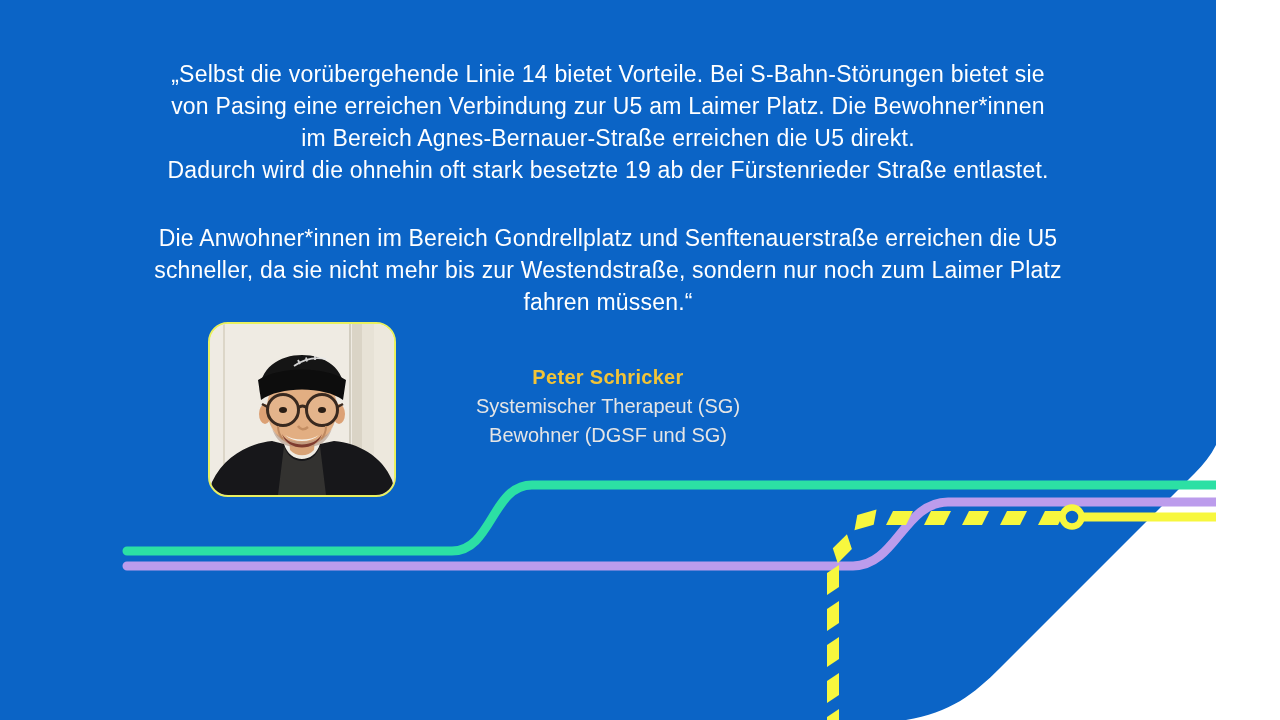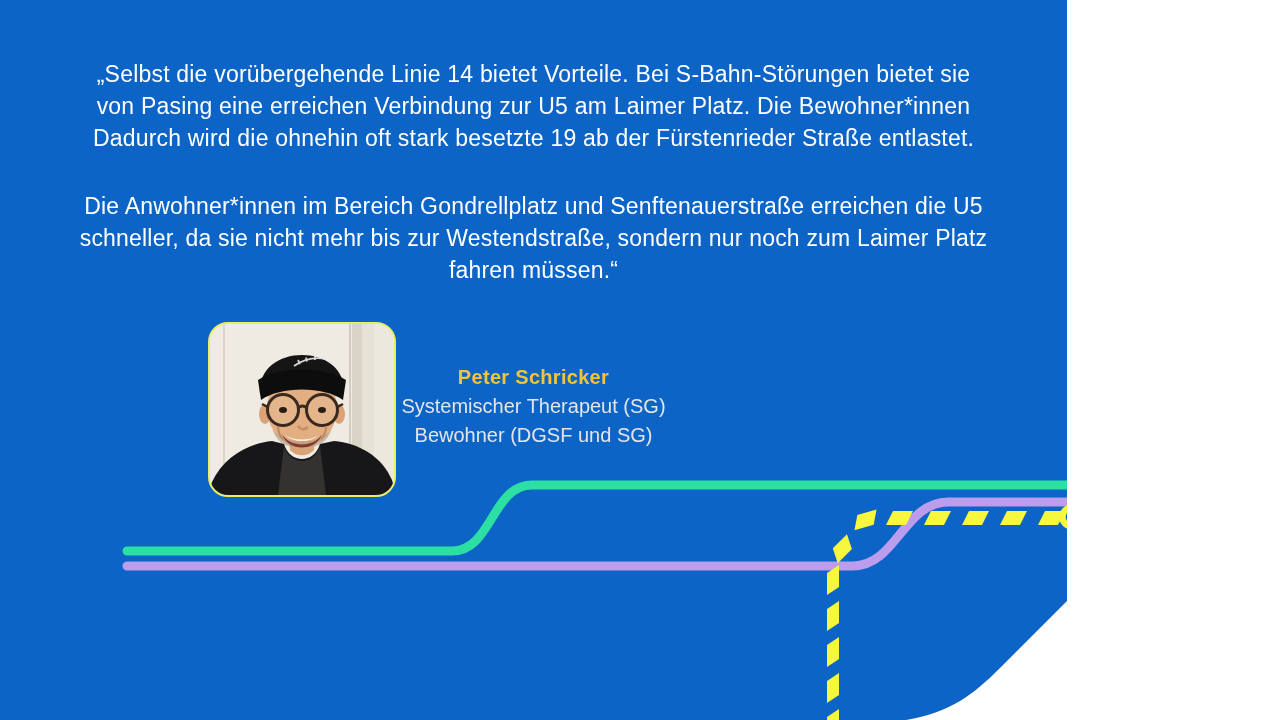--- a/index.html
+++ b/index.html
@@ -3,21 +3,21 @@
 <meta charset="utf-8">
 <style>
   html, body {
     margin: 0; padding: 0;
     width: 1280px; height: 720px;
     overflow: hidden;
     font-family: "Liberation Sans", sans-serif;
   }
   .slide {
     position: relative;
-    width: 1067px; height: 720px;
+    width: 1216px; height: 720px;
     background: #0B64C6;
     overflow: hidden;
   }
   svg.decor {
     position: absolute; left: 0; top: 0;
     width: 1280px; height: 720px;
     display: block;
   }
   .quote {
     position: absolute;
@@ -93,20 +93,21 @@
       <polygon points="1038,525 1045,511 1065,511 1058,525"></polygon>
     </g>
 
     <circle cx="1072" cy="517" r="9.5" fill="none" stroke="#F7F73E" stroke-width="6.5"></circle>
     <line x1="1082" y1="517" x2="1280" y2="517" stroke="#F7F73E" stroke-width="9"></line>
   </svg>
 
   <div class="quote">
     <p>„Selbst die vorübergehende Linie 14 bietet Vorteile. Bei S-Bahn-Störungen bietet sie</p>
     <p>von Pasing eine erreichen Verbindung zur U5 am Laimer Platz. Die Bewohner*innen</p>
+    <p>im Bereich Agnes-Bernauer-Straße erreichen die U5 direkt.</p>
     <p>Dadurch wird die ohnehin oft stark besetzte 19 ab der Fürstenrieder Straße entlastet.</p>
     <div class="para-gap"></div>
     <p>Die Anwohner*innen im Bereich Gondrellplatz und Senftenauerstraße erreichen die U5</p>
     <p>schneller, da sie nicht mehr bis zur Westendstraße, sondern nur noch zum Laimer Platz</p>
     <p>fahren müssen.“</p>
   </div>
 
   <div class="photo-frame" title="Portrait von Peter Schricker">
     <svg viewBox="0 0 184 171" aria-hidden="true">
 

